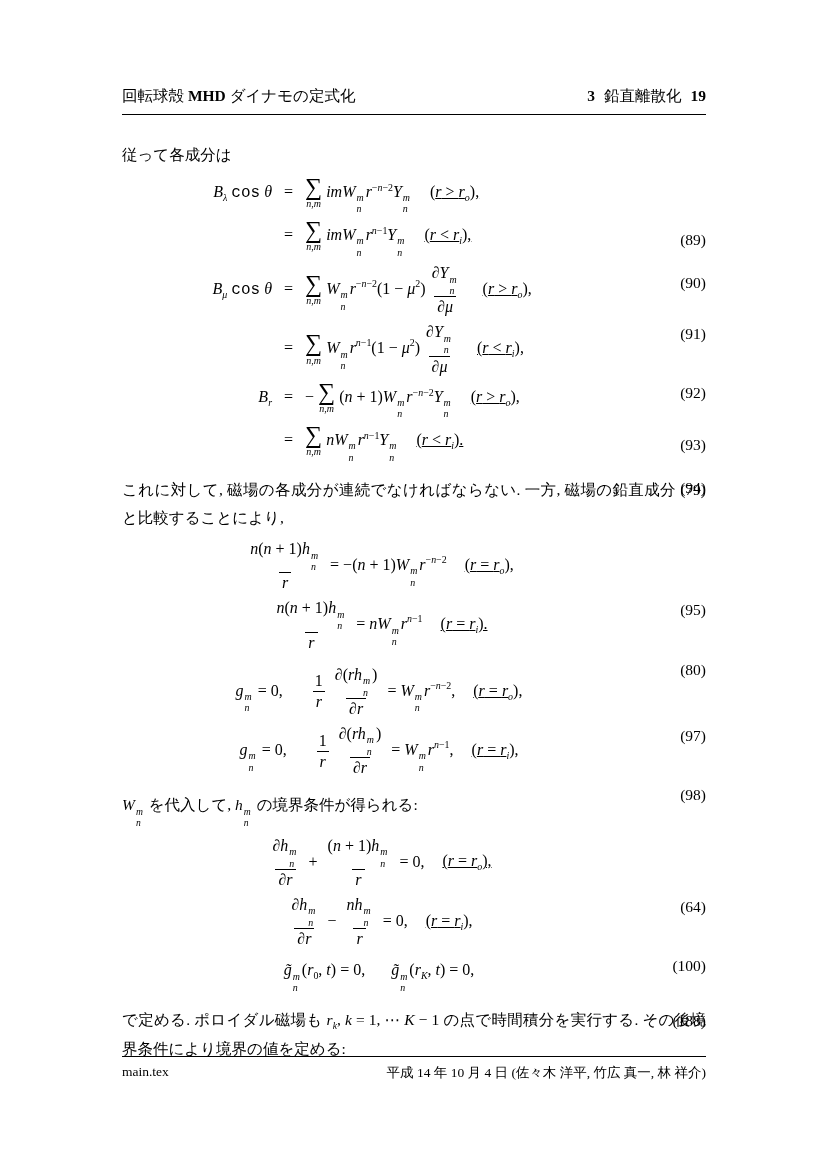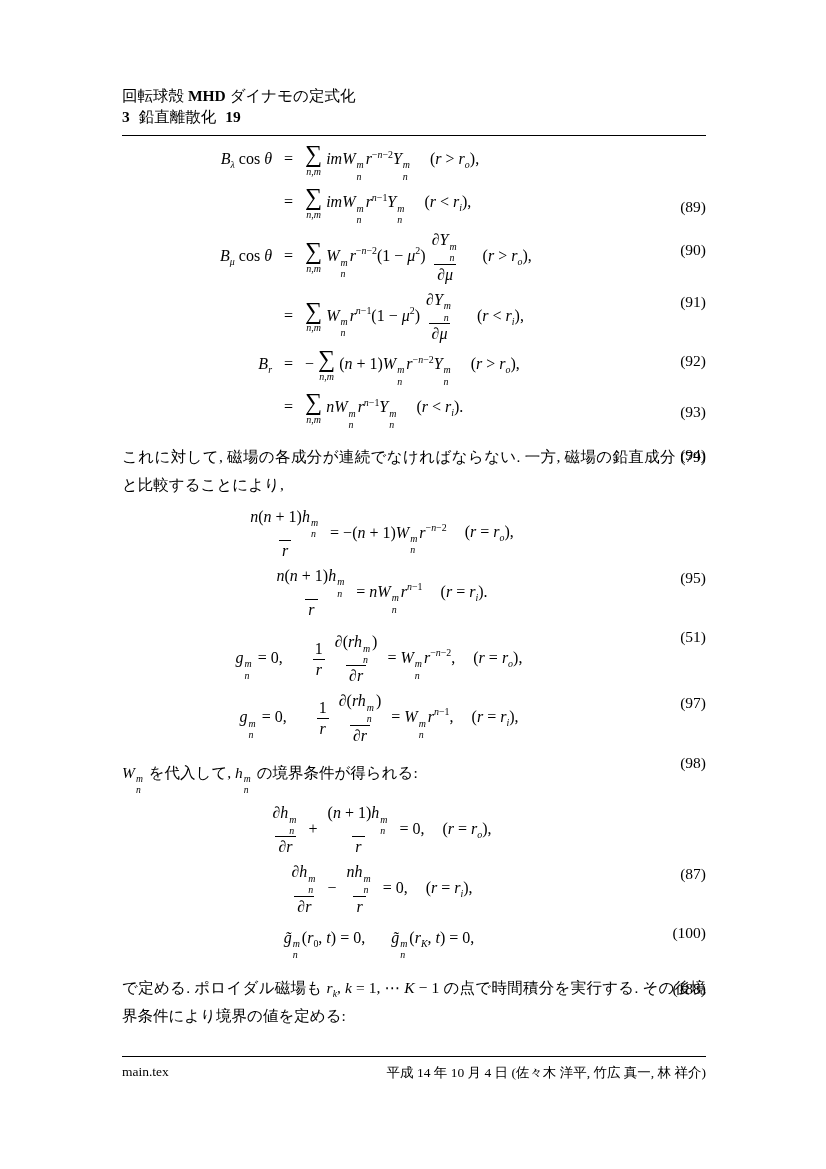--- a/index.html
+++ b/index.html
@@ -1,35 +1,35 @@
 <!DOCTYPE html>
 <html><head>
 <meta charset="utf-8">
 <style>
   html,body{margin:0;padding:0;background:#ffffff;}
   .page{position:relative;width:826px;height:1169px;background:#fff;color:#000;
         font-family:"Liberation Serif","DejaVu Serif",serif;overflow:hidden;}
   .content{position:absolute;left:122px;top:86px;width:584px;}
   .header{display:flex;justify-content:space-between;align-items:baseline;
-          font-size:15.5px;padding-bottom:7px;border-bottom:1px solid #000;flex-direction:column;}
+          font-size:15.5px;padding-bottom:7px;border-bottom:1px solid #000;}
   .h-right .stitle{margin-left:9px;text-align:right;}
   .h-right .pageno{margin-left:9px;}
   .para{font-size:15.5px;line-height:1.78;margin:13px 0 5px 0;text-align:justify;}
   .para.first{margin-top:26px;}
   .eqgroup{font-size:16px;margin:8px 0 12px 0;}
   .eqrow{position:relative;display:flex;align-items:baseline;margin:5px 0;padding-right:70px;}
   .eqrow.centered{justify-content:center;}
   .eqrow.aligned{padding-left:34px;}
   .aligned .lhs{display:inline-block;width:116px;text-align:right;white-space:nowrap;}
   .aligned .rel{padding:0 12px;}
   .ebody{white-space:nowrap;}
   .eqnum{position:absolute;right:0;top:50%;transform:translateY(-50%);font-style:normal;font-size:15.5px;margin-top:44px;}
-  .cond{margin-left:18px;}
+  .cond{margin-left:18px;text-decoration:underline;}
   .sp2{display:inline-block;width:26px;}
-  .rm{font-style:normal;}
+  .rm{font-style:normal;font-family:Liberation Mono, monospace;}
   .sum{display:inline-flex;flex-direction:column;align-items:center;vertical-align:middle;margin:0 4px 0 0;}
   .sg{font-size:24px;line-height:0.9;font-style:normal;}
   .sl{font-size:10px;line-height:1;margin-top:1px;}
   .frac{display:inline-flex;flex-direction:column;align-items:center;vertical-align:middle;margin:0 3px;text-align:center;}
   .frac .num,.frac .den{padding:0 3px;line-height:1.25;white-space:nowrap;}
   .frac .den{border-top:1px solid #000;}
   .ss{display:inline-flex;flex-direction:column;align-items:flex-start;font-size:0.62em;line-height:1.15;
       vertical-align:-0.45em;margin:0 2px 0 1px;}
   sup{font-size:0.62em;}
   sub{font-size:0.62em;}
@@ -40,20 +40,21 @@
 <body>
 
 <div class="page">
   <div class="content">
 
     <div class="header">
       <span class="h-left">回転球殻 <b>MHD</b> ダイナモの定式化</span>
       <span class="h-right"><b>3</b><span class="stitle">鉛直離散化</span><b class="pageno">19</b></span>
     </div>
 
+    <p class="para first">従って各成分は</p>
 
     <div class="eqgroup">
         <div class="eqrow aligned">
           <span class="lhs"><i>B</i><sub><i>λ</i></sub> <span class="rm">cos</span> <i>θ</i></span>
           <span class="rel">=</span>
           <span class="ebody"><span class="sum">
               <span class="sg">∑</span>
               <span class="sl"><i>n</i>,<i>m</i></span>
             </span><i>imW</i><span class="ss">
               <span class="t"><i>m</i></span>
@@ -167,21 +168,21 @@
           <span class="ebody"><span class="frac">
               <span class="num"><i>n</i>(<i>n</i> + 1)<i>h</i><span class="ss">
                   <span class="t"><i>m</i></span>
                   <span class="b"><i>n</i></span>
                 </span></span>
               <span class="den"><i>r</i></span>
             </span> = <i>nW</i><span class="ss">
               <span class="t"><i>m</i></span>
               <span class="b"><i>n</i></span>
             </span><i>r</i><sup><i>n</i>−1</sup><span class="cond">(<i>r</i> = <i>r</i><sub><i>i</i></sub>).</span></span>
-          <span class="eqnum">(51)</span>
+          <span class="eqnum">(80)</span>
         </div>
       </div>
 
 
     <div class="eqgroup">
         <div class="eqrow centered">
           <span class="ebody"><i>g</i><span class="ss">
               <span class="t"><i>m</i></span>
               <span class="b"><i>n</i></span>
             </span> = 0,<span class="sp2"></span><span class="frac">
@@ -236,21 +237,21 @@
                   <span class="b"><i>n</i></span>
                 </span></span>
               <span class="den"><i>∂r</i></span>
             </span> + <span class="frac">
               <span class="num">(<i>n</i> + 1)<i>h</i><span class="ss">
                   <span class="t"><i>m</i></span>
                   <span class="b"><i>n</i></span>
                 </span></span>
               <span class="den"><i>r</i></span>
             </span> = 0,<span class="cond">(<i>r</i> = <i>r</i><sub><i>o</i></sub>),</span></span>
-          <span class="eqnum">(87)</span>
+          <span class="eqnum">(64)</span>
         </div>
         <div class="eqrow centered">
           <span class="ebody"><span class="frac">
               <span class="num"><i>∂h</i><span class="ss">
                   <span class="t"><i>m</i></span>
                   <span class="b"><i>n</i></span>
                 </span></span>
               <span class="den"><i>∂r</i></span>
             </span> − <span class="frac">
               <span class="num"><i>nh</i><span class="ss">

